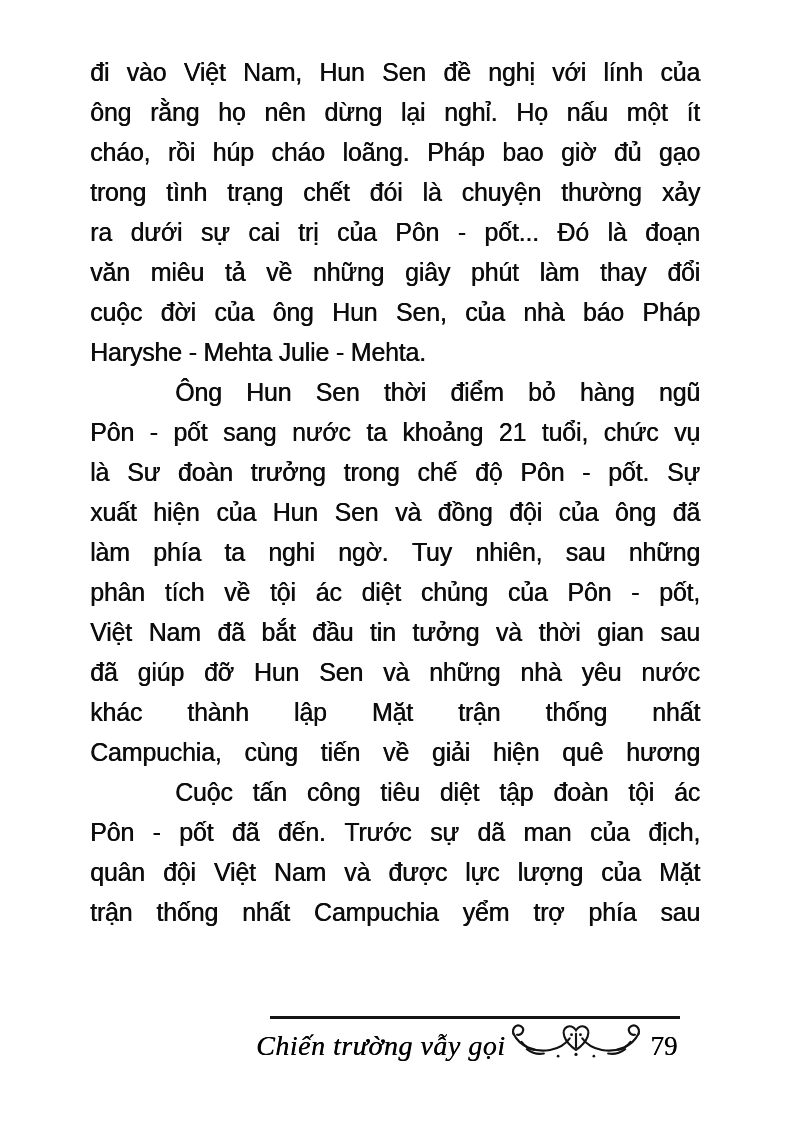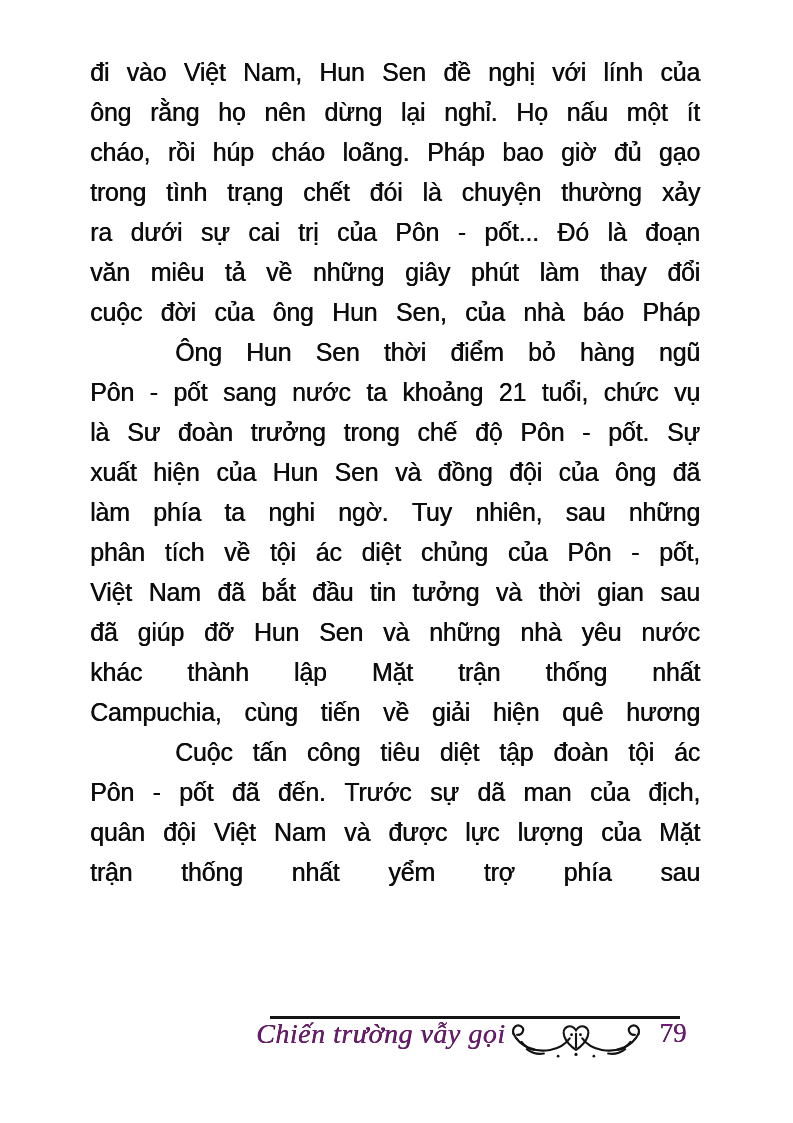--- a/index.html
+++ b/index.html
@@ -43,40 +43,40 @@
     width: 410px;
     height: 3px;
     background: #141414;
   }
   .footer {
     position: absolute;
     left: 256px;
     top: 1018px;
     height: 44px;
     display: flex;
-    align-items: flex-start;
-    color: #701a75;
+    align-items: flex-end;
+    color: #000000;
   }
   .footer-title {
     font-family: "Liberation Serif", "DejaVu Serif", serif;
     font-style: italic;
     font-size: 28px;
     letter-spacing: 0.5px;
     white-space: nowrap;
     text-shadow: 0.4px 0 0 #101010;
   }
   .ornament {
     margin-left: 4px;
     margin-top: 2px;
     flex: 0 0 auto;
   }
   .page-num {
     font-family: "Liberation Serif", "DejaVu Serif", serif;
     font-size: 27px;
-    margin-left: 16px;
+    margin-left: 7px;
     text-shadow: 0.4px 0 0 #101010;
   }
 </style>
 </head>
 <body>
 
 <div class="page">
 
   <div class="body-text">
 
@@ -161,20 +161,21 @@
           <span>đời</span>
           <span>của</span>
           <span>ông</span>
           <span>Hun</span>
           <span>Sen,</span>
           <span>của</span>
           <span>nhà</span>
           <span>báo</span>
           <span>Pháp</span>
         </div>
+      <div class="line end">Haryshe - Mehta Julie - Mehta.</div>
     </div>
 
     <div class="para">
       <div class="line just indent">
           <span>Ông</span>
           <span>Hun</span>
           <span>Sen</span>
           <span>thời</span>
           <span>điểm</span>
           <span>bỏ</span>
@@ -324,20 +325,21 @@
           <span>được</span>
           <span>lực</span>
           <span>lượng</span>
           <span>của</span>
           <span>Mặt</span>
         </div>
       <div class="line just">
           <span>trận</span>
           <span>thống</span>
           <span>nhất</span>
+          <span>Campuchia</span>
           <span>yểm</span>
           <span>trợ</span>
           <span>phía</span>
           <span>sau</span>
         </div>
     </div>
 
   </div>
 
   <div class="footer-rule"></div>

